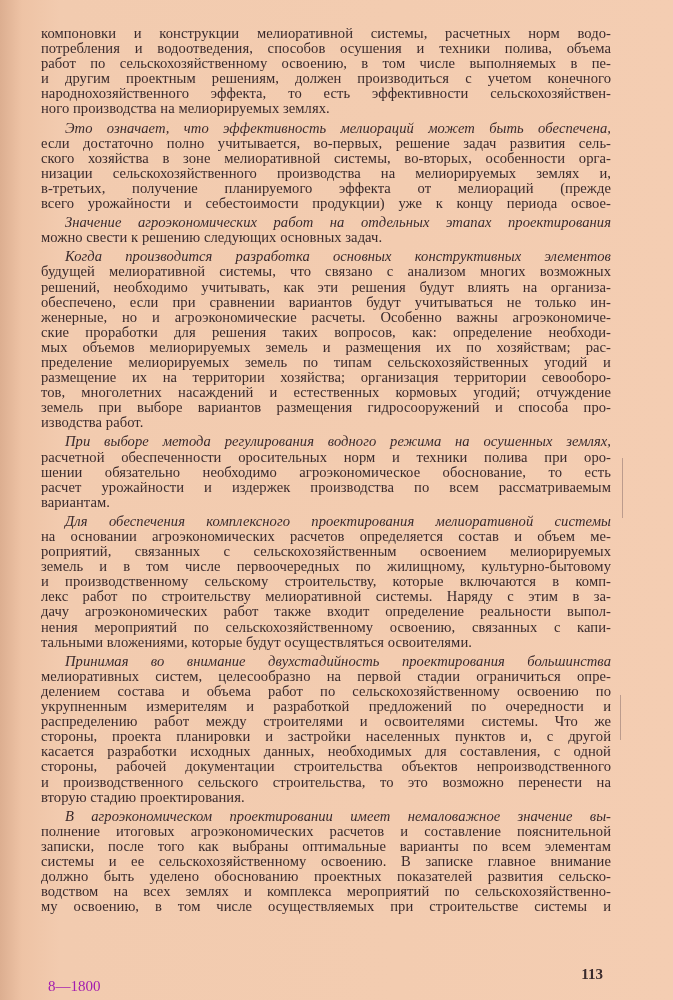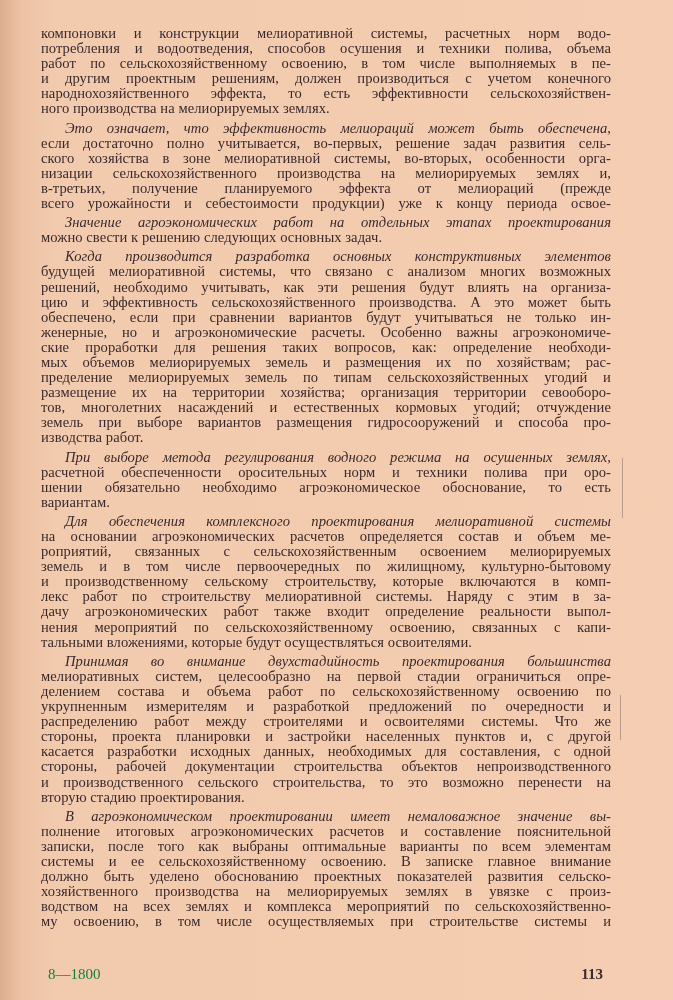--- a/index.html
+++ b/index.html
@@ -32,21 +32,21 @@
     height: 15.1px;
     overflow: visible;
   }
   .line.last { text-align-last: left; }
   .line.indent { padding-left: 24px; font-style: italic; }
   .footer {
     position: absolute; left: 41px; top: 966px; width: 570px;
     font-family: "Liberation Serif", "DejaVu Serif", serif;
     font-size: 15px;
   }
-  .sig { position: absolute; left: 7px; top: 0; color: #15803d; }
+  .sig { position: absolute; left: 7px; top: 12px; color: #a21caf; }
   .pagenum { position: absolute; right: 8px; top: 0; font-weight: bold; }
   .margin-mark {
     position: absolute; width: 1px; background: rgba(120,95,95,0.45);
   }
 </style>
 </head>
 <body>
 
 <div class="page-text" id="body-root">
     <div class="para">
@@ -66,35 +66,35 @@
       <span class="line">всего урожайности и себестоимости продукции) уже к концу периода освое-</span>
     </div>
     <div class="para">
       <span class="line indent">Значение агроэкономических работ на отдельных этапах проектирования</span>
       <span class="line last">можно свести к решению следующих основных задач.</span>
     </div>
     <div class="para">
       <span class="line indent">Когда производится разработка основных конструктивных элементов</span>
       <span class="line">будущей мелиоративной системы, что связано с анализом многих возможных</span>
       <span class="line">решений, необходимо учитывать, как эти решения будут влиять на организа-</span>
-      <span class="line">цию и эффективность сельскохозяйственного производства. А это может быть</span>
       <span class="line">обеспечено, если при сравнении вариантов будут учитываться не только ин-</span>
       <span class="line">женерные, но и агроэкономические расчеты. Особенно важны агроэкономиче-</span>
       <span class="line">ские проработки для решения таких вопросов, как: определение необходи-</span>
       <span class="line">мых объемов мелиорируемых земель и размещения их по хозяйствам; рас-</span>
       <span class="line">пределение мелиорируемых земель по типам сельскохозяйственных угодий и</span>
       <span class="line">размещение их на территории хозяйства; организация территории севооборо-</span>
       <span class="line">тов, многолетних насаждений и естественных кормовых угодий; отчуждение</span>
       <span class="line">земель при выборе вариантов размещения гидросооружений и способа про-</span>
       <span class="line last">изводства работ.</span>
     </div>
     <div class="para">
       <span class="line indent">При выборе метода регулирования водного режима на осушенных землях,</span>
       <span class="line">расчетной обеспеченности оросительных норм и техники полива при оро-</span>
       <span class="line">шении обязательно необходимо агроэкономическое обоснование, то есть</span>
+      <span class="line">расчет урожайности и издержек производства по всем рассматриваемым</span>
       <span class="line last">вариантам.</span>
     </div>
     <div class="para">
       <span class="line indent">Для обеспечения комплексного проектирования мелиоративной системы</span>
       <span class="line">на основании агроэкономических расчетов определяется состав и объем ме-</span>
       <span class="line">роприятий, связанных с сельскохозяйственным освоением мелиорируемых</span>
       <span class="line">земель и в том числе первоочередных по жилищному, культурно-бытовому</span>
       <span class="line">и производственному сельскому строительству, которые включаются в комп-</span>
       <span class="line">лекс работ по строительству мелиоративной системы. Наряду с этим в за-</span>
       <span class="line">дачу агроэкономических работ также входит определение реальности выпол-</span>
@@ -112,21 +112,20 @@
       <span class="line">стороны, рабочей документации строительства объектов непроизводственного</span>
       <span class="line">и производственного сельского строительства, то это возможно перенести на</span>
       <span class="line last">вторую стадию проектирования.</span>
     </div>
     <div class="para">
       <span class="line indent">В агроэкономическом проектировании имеет немаловажное значение вы-</span>
       <span class="line">полнение итоговых агроэкономических расчетов и составление пояснительной</span>
       <span class="line">записки, после того как выбраны оптимальные варианты по всем элементам</span>
       <span class="line">системы и ее сельскохозяйственному освоению. В записке главное внимание</span>
       <span class="line">должно быть уделено обоснованию проектных показателей развития сельско-</span>
-      <span class="line">хозяйственного производства на мелиорируемых землях в увязке с произ-</span>
       <span class="line">водством на всех землях и комплекса мероприятий по сельскохозяйственно-</span>
       <span class="line">му освоению, в том числе осуществляемых при строительстве системы и</span>
     </div>
   </div>
 
 <div class="margin-mark" style="left:622px; top:458px; height:60px;"></div>
 <div class="margin-mark" style="left:620px; top:695px; height:45px;"></div>
 
 <div class="footer">
   <span class="sig">8—1800</span>

